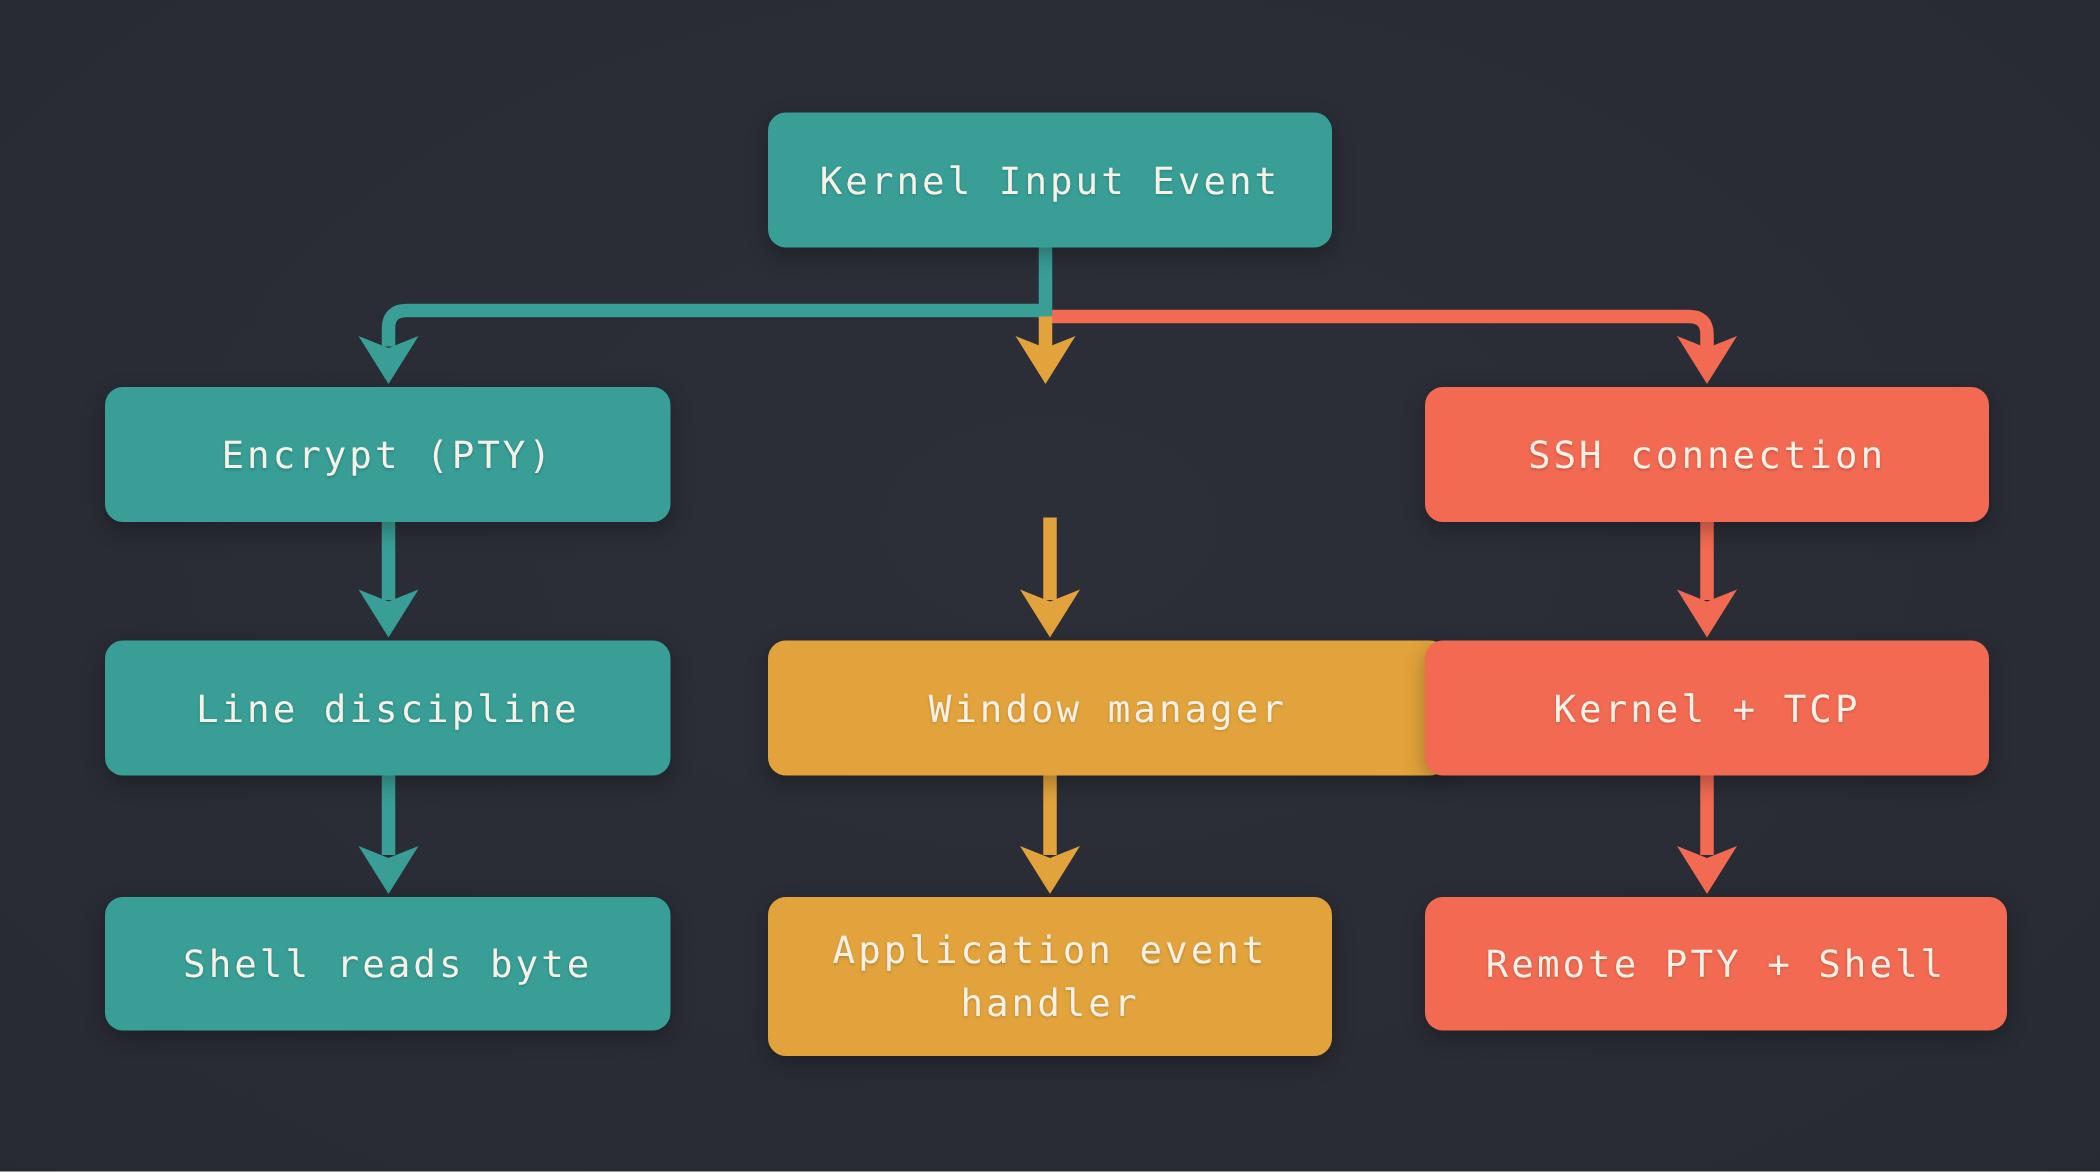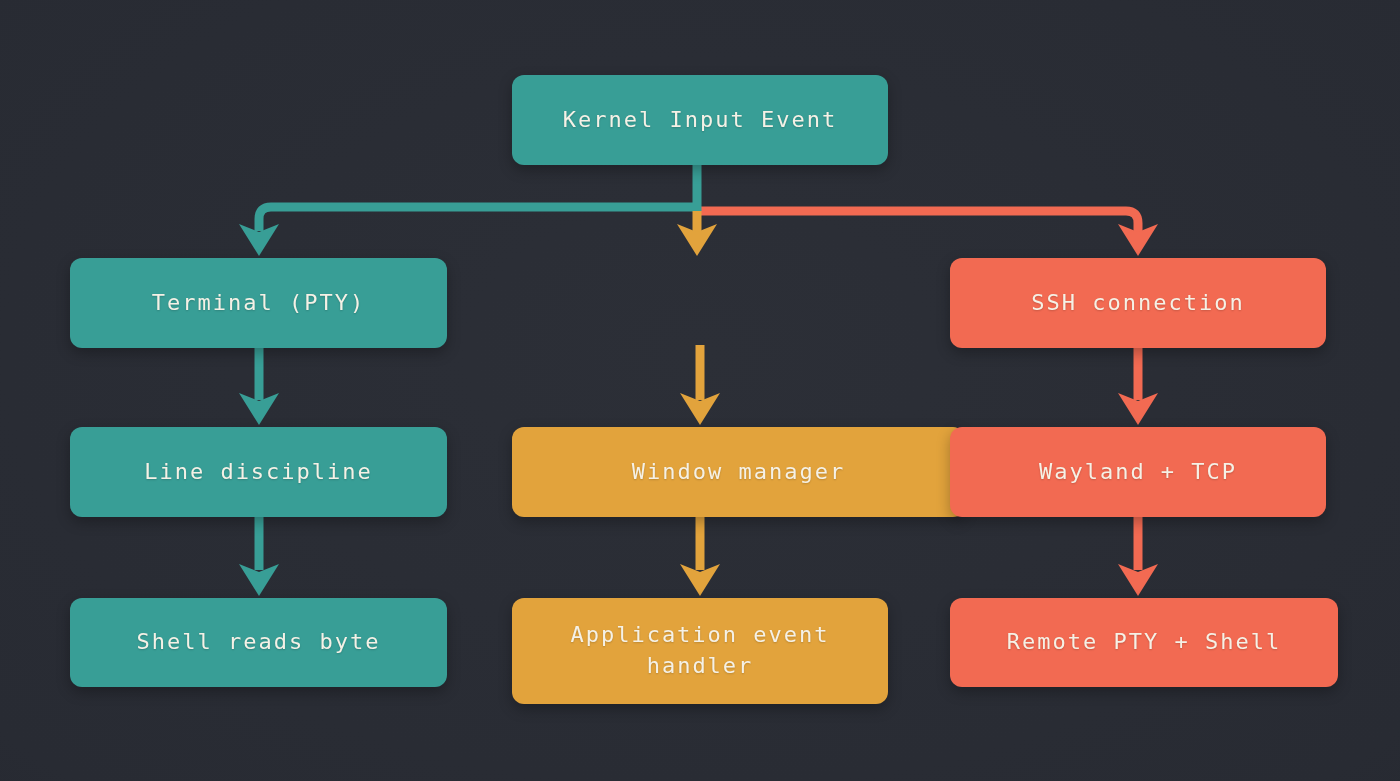--- a/index.html
+++ b/index.html
@@ -32,21 +32,21 @@
     box-shadow: 0 5px 14px rgba(0,0,0,0.28);
     padding: 0 20px;
     box-sizing: border-box;
     text-align: center;
   }
   .node.teal  { background: var(--teal); }
   .node.amber { background: var(--amber); }
   .node.coral { background: var(--coral); padding-left: 20px; }
   .node-label {
     color: var(--text);
-    font-size: 22px;
+    font-size: 25px;
     letter-spacing: 2px;
     line-height: 1.4;
     text-shadow: 0 1px 2px rgba(0,0,0,0.18);
   }
   .s-teal  { stroke: var(--teal);  }
   .s-amber { stroke: var(--amber); }
   .s-coral { stroke: var(--coral); }
   .f-teal  { fill: var(--teal);  }
   .f-amber { fill: var(--amber); }
   .f-coral { fill: var(--coral); }
@@ -107,34 +107,34 @@
       <path class="edge-line s-coral" d="M1138,514 L1138,570"></path>
       <polygon class="f-coral" points="1138,596 1118,564 1138,572 1158,564"></polygon>
     </g>
   </svg>
 
   <div class="node teal" style="left:512px; top:75px; width:376px; height:90px;">
     <span class="node-label">Kernel Input Event</span>
   </div>
 
   <div class="node teal" style="left:70px; top:258px; width:377px; height:90px;">
-    <span class="node-label">Terminal (PTY)</span>
+    <span class="node-label">Encrypt (PTY)</span>
   </div>
   <div class="node coral" style="left:950px; top:258px; width:376px; height:90px;">
     <span class="node-label">SSH connection</span>
   </div>
 
   <div class="node teal" style="left:70px; top:427px; width:377px; height:90px;">
     <span class="node-label">Line discipline</span>
   </div>
   <div class="node amber" style="left:512px; top:427px; width:453px; height:90px;">
     <span class="node-label">Window manager</span>
   </div>
   <div class="node coral" style="left:950px; top:427px; width:376px; height:90px;">
-    <span class="node-label">Wayland + TCP</span>
+    <span class="node-label">Kernel + TCP</span>
   </div>
 
   <div class="node amber" style="left:512px; top:598px; width:376px; height:106px;">
     <span class="node-label">Application event handler</span>
   </div>
   <div class="node teal" style="left:70px; top:598px; width:377px; height:89px;">
     <span class="node-label">Shell reads byte</span>
   </div>
   <div class="node coral" style="left:950px; top:598px; width:388px; height:89px;">
     <span class="node-label">Remote PTY + Shell</span>

